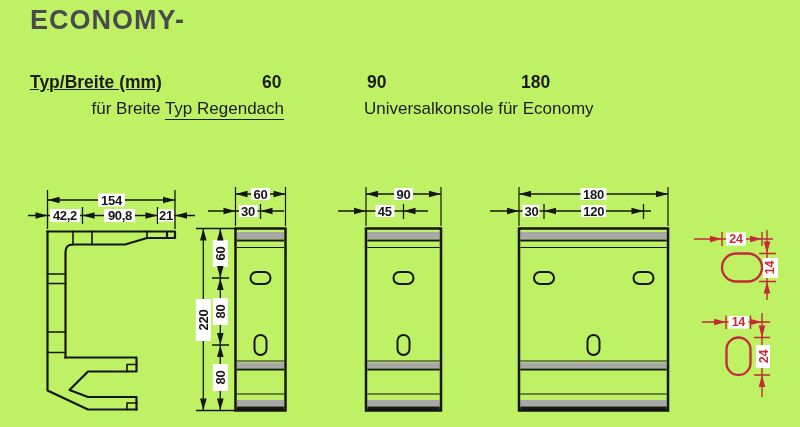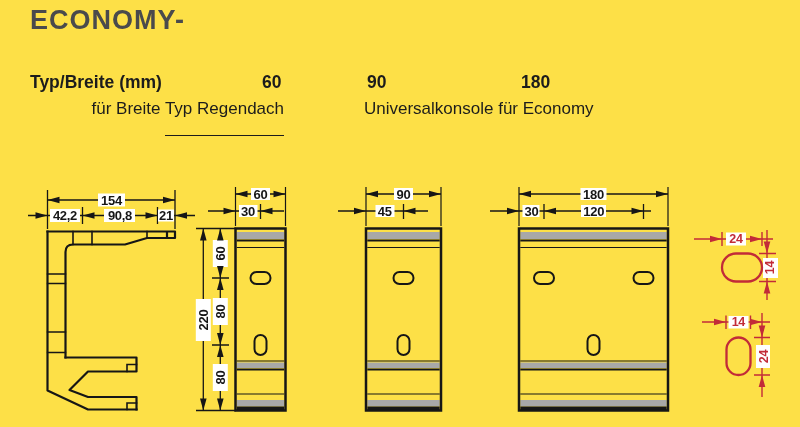--- a/index.html
+++ b/index.html
@@ -1,29 +1,29 @@
 <!DOCTYPE html>
 <html><head>
 <meta charset="utf-8">
 <style>
   html,body{margin:0;padding:0;background:#fff;}
-  #page{position:relative;width:800px;height:427px;background:#fde047;overflow:hidden;
+  #page{position:relative;width:800px;height:427px;background:#bef264;overflow:hidden;
         font-family:"Liberation Sans",sans-serif;}
   .abs{position:absolute;white-space:nowrap;}
   .title1{left:30px;top:5px;font-size:27px;font-weight:bold;color:#4a4a4c;letter-spacing:1px;}
   .title2{left:30px;top:34px;font-size:27px;font-weight:400;color:#707072;letter-spacing:1.5px;}
-  .typrow{left:30px;top:72px;font-size:17.5px;font-weight:bold;color:#1c1c1c;}
+  .typrow{left:30px;top:72px;font-size:17.5px;font-weight:bold;color:#1c1c1c;text-decoration:underline;}
   .w60{left:262px;top:72px;font-size:17.5px;font-weight:bold;color:#1c1c1c;}
   .w90{left:367px;top:72px;font-size:17.5px;font-weight:bold;color:#1c1c1c;}
   .w180{left:521px;top:72px;font-size:17.5px;font-weight:bold;color:#1c1c1c;}
   .note{font-size:17px;color:#1c1c1c;font-weight:400;}
   .noteL1{left:30px;top:99px;width:254px;text-align:right;}
   .noteL2{left:30px;top:128px;width:254px;text-align:right;}
   .noteR{left:364px;top:99px;}
-  .ul{border-bottom:1.6px solid #1c1c1c;padding-bottom:17px;}
+  .ul{border-bottom:1.6px solid #1c1c1c;padding-bottom:1px;}
   svg text{font-family:"Liberation Sans",sans-serif;font-size:13px;font-weight:bold;
            fill:#161616;letter-spacing:-0.3px;}
   svg .red text{fill:#c22b38;font-size:12.5px;}
 </style>
 </head>
 <body>
 
 <div id="page">
 
   <div class="abs title1">ECONOMY-</div>

